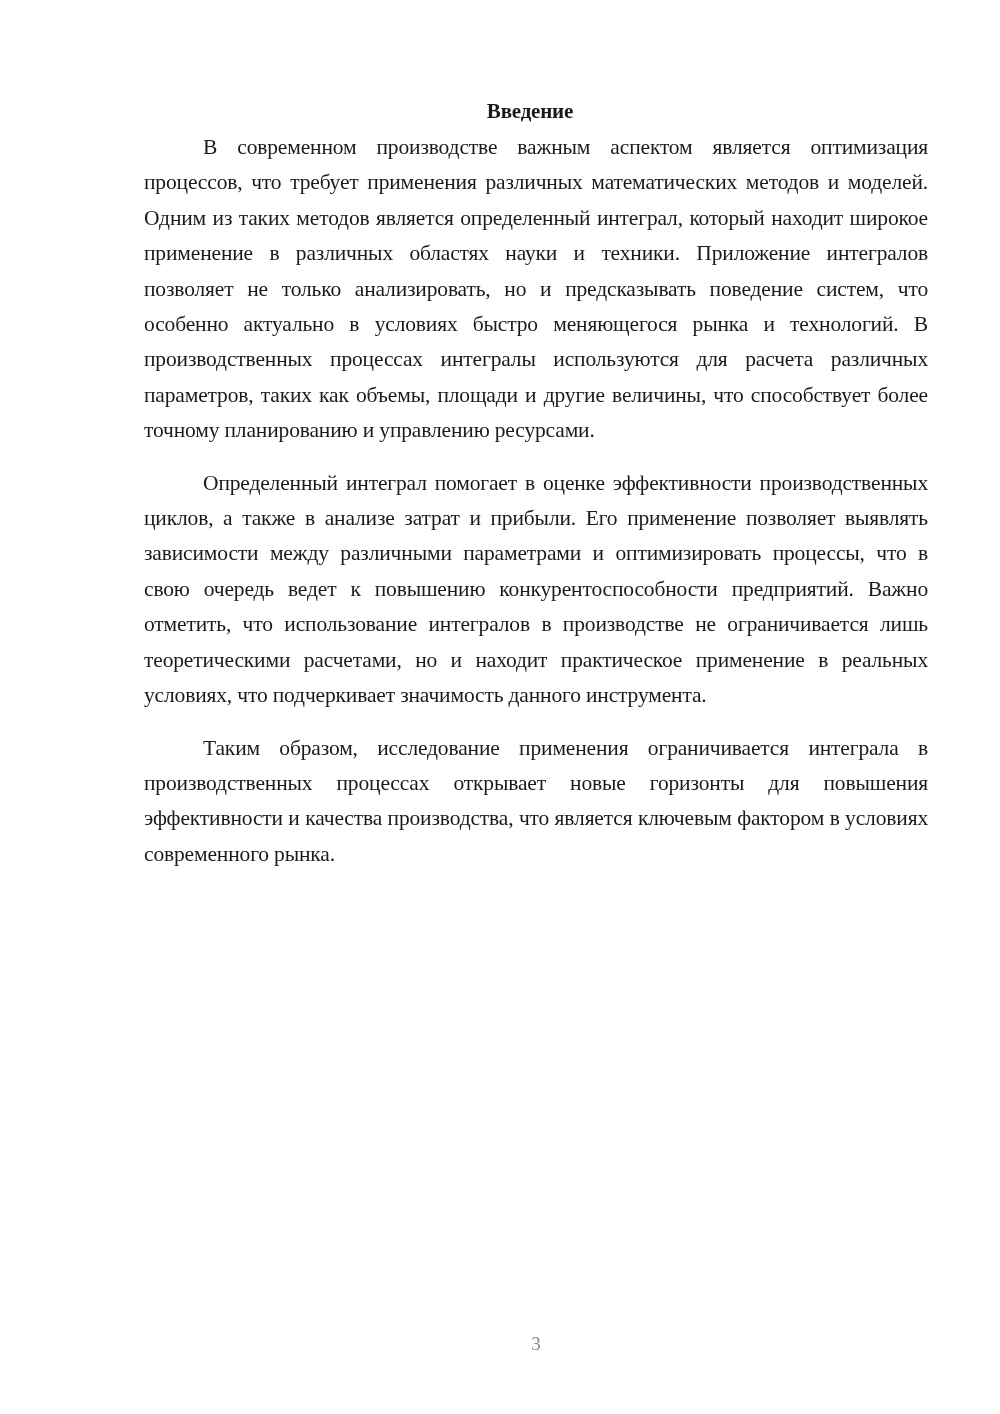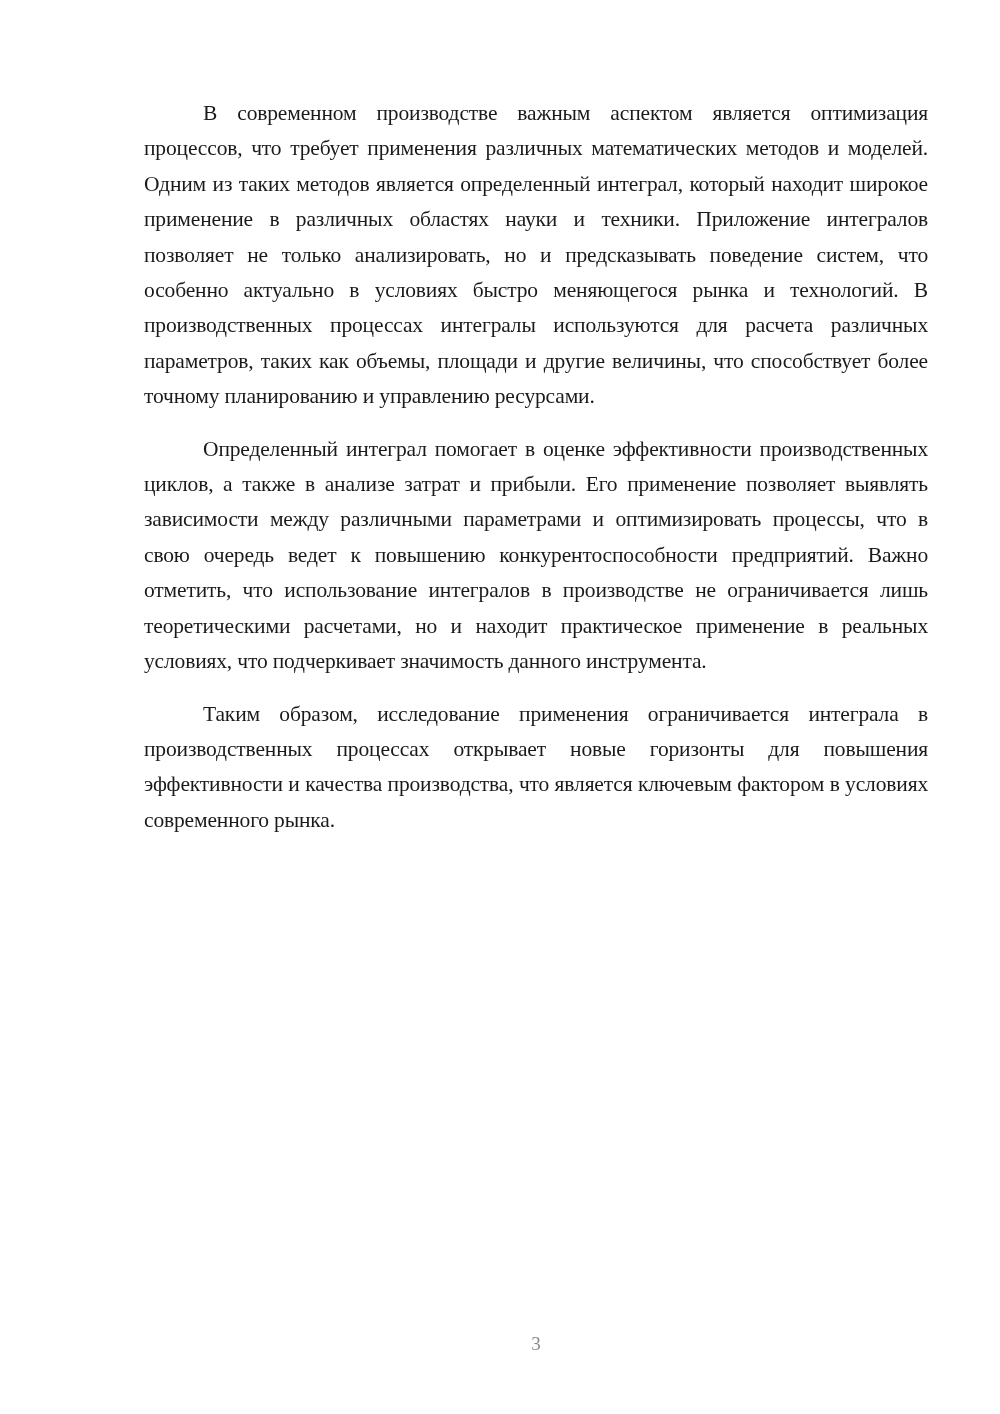--- a/index.html
+++ b/index.html
@@ -58,18 +58,19 @@
       text-align: center;
       font-size: 19px;
       color: #8a8a8a;
     }
   </style>
 </head>
 <body>
 
 <div class="page">
   <div class="content">
+    <h1 class="title">Введение</h1>
     <p class="para">В современном производстве важным аспектом является оптимизация процессов, что требует применения различных математических методов и моделей. Одним из таких методов является определенный интеграл, который находит широкое применение в различных областях науки и техники. Приложение интегралов позволяет не только анализировать, но и предсказывать поведение систем, что особенно актуально в условиях быстро меняющегося рынка и технологий. В производственных процессах интегралы используются для расчета различных параметров, таких как объемы, площади и другие величины, что способствует более точному планированию и управлению ресурсами.</p>
     <p class="para">Определенный интеграл помогает в оценке эффективности производственных циклов, а также в анализе затрат и прибыли. Его применение позволяет выявлять зависимости между различными параметрами и оптимизировать процессы, что в свою очередь ведет к повышению конкурентоспособности предприятий. Важно отметить, что использование интегралов в производстве не ограничивается лишь теоретическими расчетами, но и находит практическое применение в реальных условиях, что подчеркивает значимость данного инструмента.</p>
     <p class="para">Таким образом, исследование применения ограничивается интеграла в производственных процессах открывает новые горизонты для повышения эффективности и качества производства, что является ключевым фактором в условиях современного рынка.</p>
   </div>
   <div class="page-number">3</div>
 </div>
 
 </body></html>

